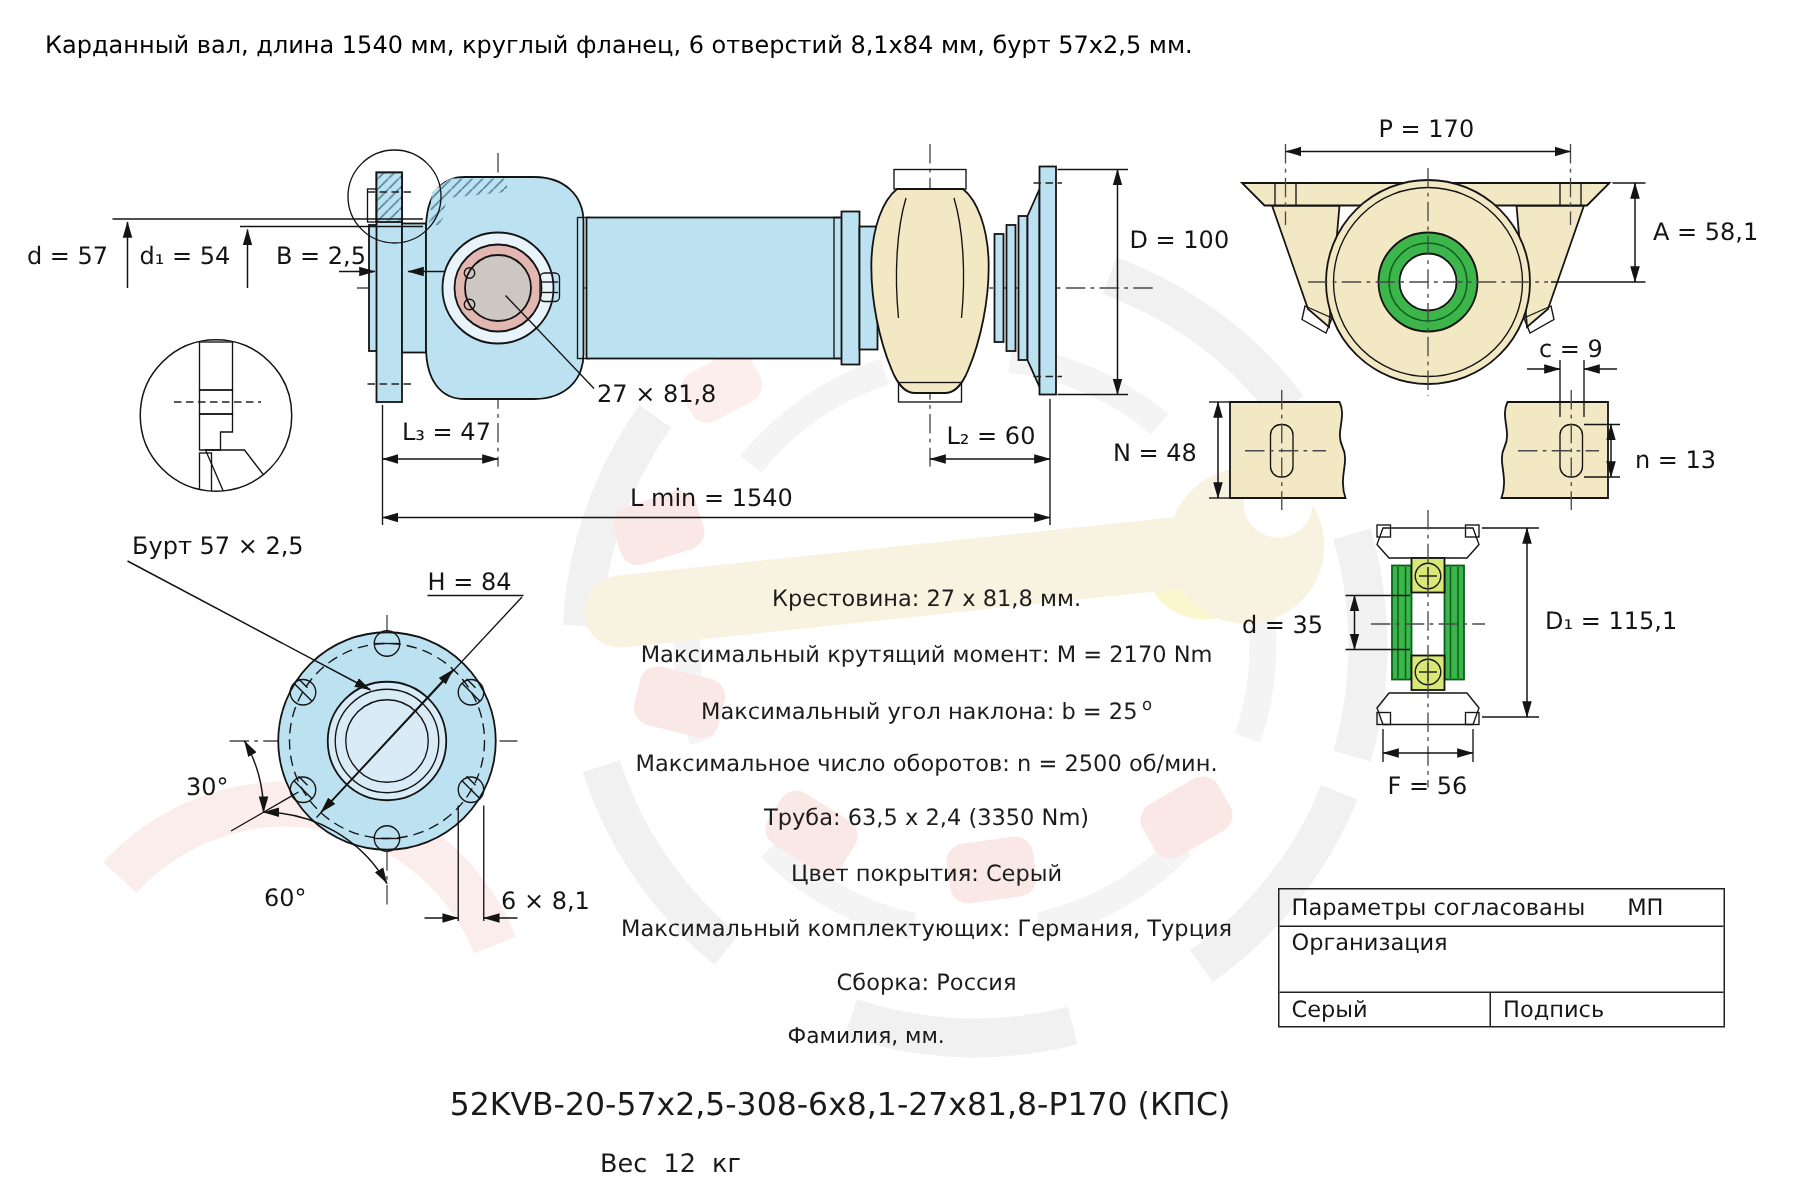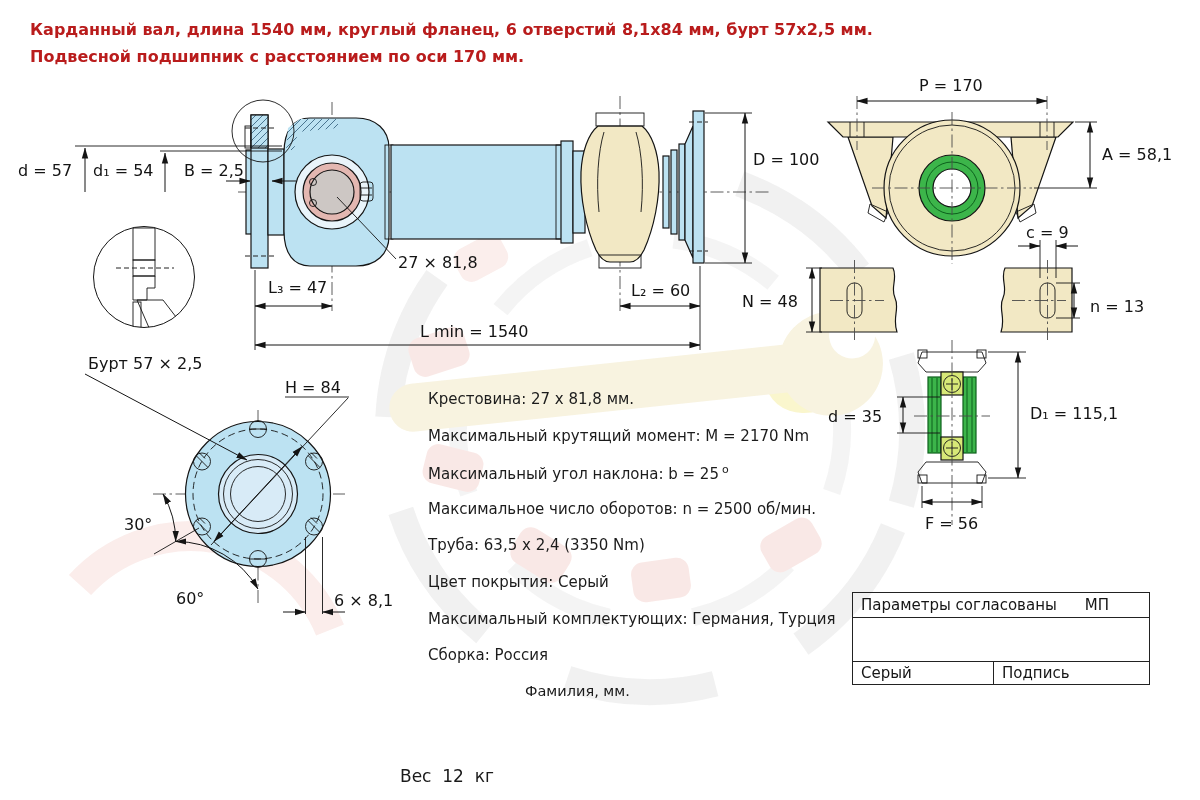--- a/index.html
+++ b/index.html
@@ -1,20 +1,20 @@
 <!DOCTYPE html>
 <html><head>
 <meta charset="utf-8">
 <style>
   html,body{margin:0;padding:0;background:#fff;}
   .canvas{position:relative;width:1200px;height:800px;background:#fff;overflow:hidden;
           font-family:"DejaVu Sans",sans-serif;color:#1a1a1a;}
   .layer{position:absolute;left:0;top:0;}
-  .hdr{position:absolute;left:30px;top:16px;font-size:16px;line-height:27px;color:#b91c1c;z-index:3;font-weight:bold;}
-  .specs{position:absolute;left:428px;top:390px;z-index:3;font-size:15px;color:#1c1c1c;}
+  .hdr{position:absolute;left:30px;top:16px;font-size:16px;line-height:27px;color:#000000;z-index:3;}
+  .specs{position:absolute;left:414px;top:390px;z-index:3;font-size:15px;color:#1c1c1c;text-align:center;}
   .spec-line{height:36.6px;white-space:nowrap;}
   .sup{font-size:11px;vertical-align:6px;padding-left:3px;}
   .dims-note{position:absolute;left:525px;top:683px;font-size:14.5px;z-index:3;}
   .part-number{position:absolute;left:160px;top:724px;width:800px;text-align:center;
                font-size:21px;z-index:3;white-space:pre;}
   .weight{position:absolute;left:400px;top:766px;width:400px;
           font-size:17px;z-index:3;white-space:pre;}
   .appr{position:absolute;left:852px;top:592px;width:296px;border:1.6px solid #222;z-index:3;
         font-size:15px;color:#161616;background:transparent;}
   .appr .r1{height:24px;display:flex;align-items:center;justify-content:space-between;
@@ -305,45 +305,46 @@
 
       <line class="thin" x1="922" y1="486" x2="922" y2="508"></line>
       <line class="thin" x1="982" y1="486" x2="982" y2="508"></line>
       <line class="ln" x1="922" y1="502" x2="982" y2="502" marker-start="url(#ar)" marker-end="url(#ar)"></line>
       <text class="dimtext" x="925" y="529">F = 56</text>
     </g>
   </svg>
 
   <div class="hdr">
     <div>Карданный вал, длина 1540 мм, круглый фланец, 6 отверстий 8,1x84 мм, бурт 57x2,5 мм.</div>
-    <div>Подвесной подшипник с расстоянием по оси 170 мм.</div>
   </div>
 
   <div class="specs">
     <div class="spec-line">Крестовина: 27 x 81,8 мм.</div>
     <div class="spec-line">Максимальный крутящий момент: M = 2170 Nm</div>
     <div class="spec-line"><span>Максимальный угол наклона: b = 25</span><span class="sup">o</span></div>
     <div class="spec-line">Максимальное число оборотов: n = 2500 об/мин.</div>
     <div class="spec-line">Труба: 63,5 x 2,4 (3350 Nm)</div>
     <div class="spec-line">Цвет покрытия: Серый</div>
     <div class="spec-line">Максимальный комплектующих: Германия, Турция</div>
     <div class="spec-line">Сборка: Россия</div>
   </div>
 
   <div class="dims-note">Фамилия, мм.</div>
 
+  <div class="part-number">52KVB-20-57x2,5-308-6x8,1-27x81,8-P170 (КПС)</div>
 
   <div class="weight">Вес  12  кг</div>
 
   <div class="appr">
     <div class="r1">
       <span>Параметры согласованы</span>
       <span>МП</span>
     </div>
     <div class="r2">
+      <div>Организация</div>
     </div>
     <div class="r3">
       <div class="c1">Серый</div>
       <div class="c2">Подпись</div>
     </div>
   </div>
 
 </div>
 
 </body></html>

